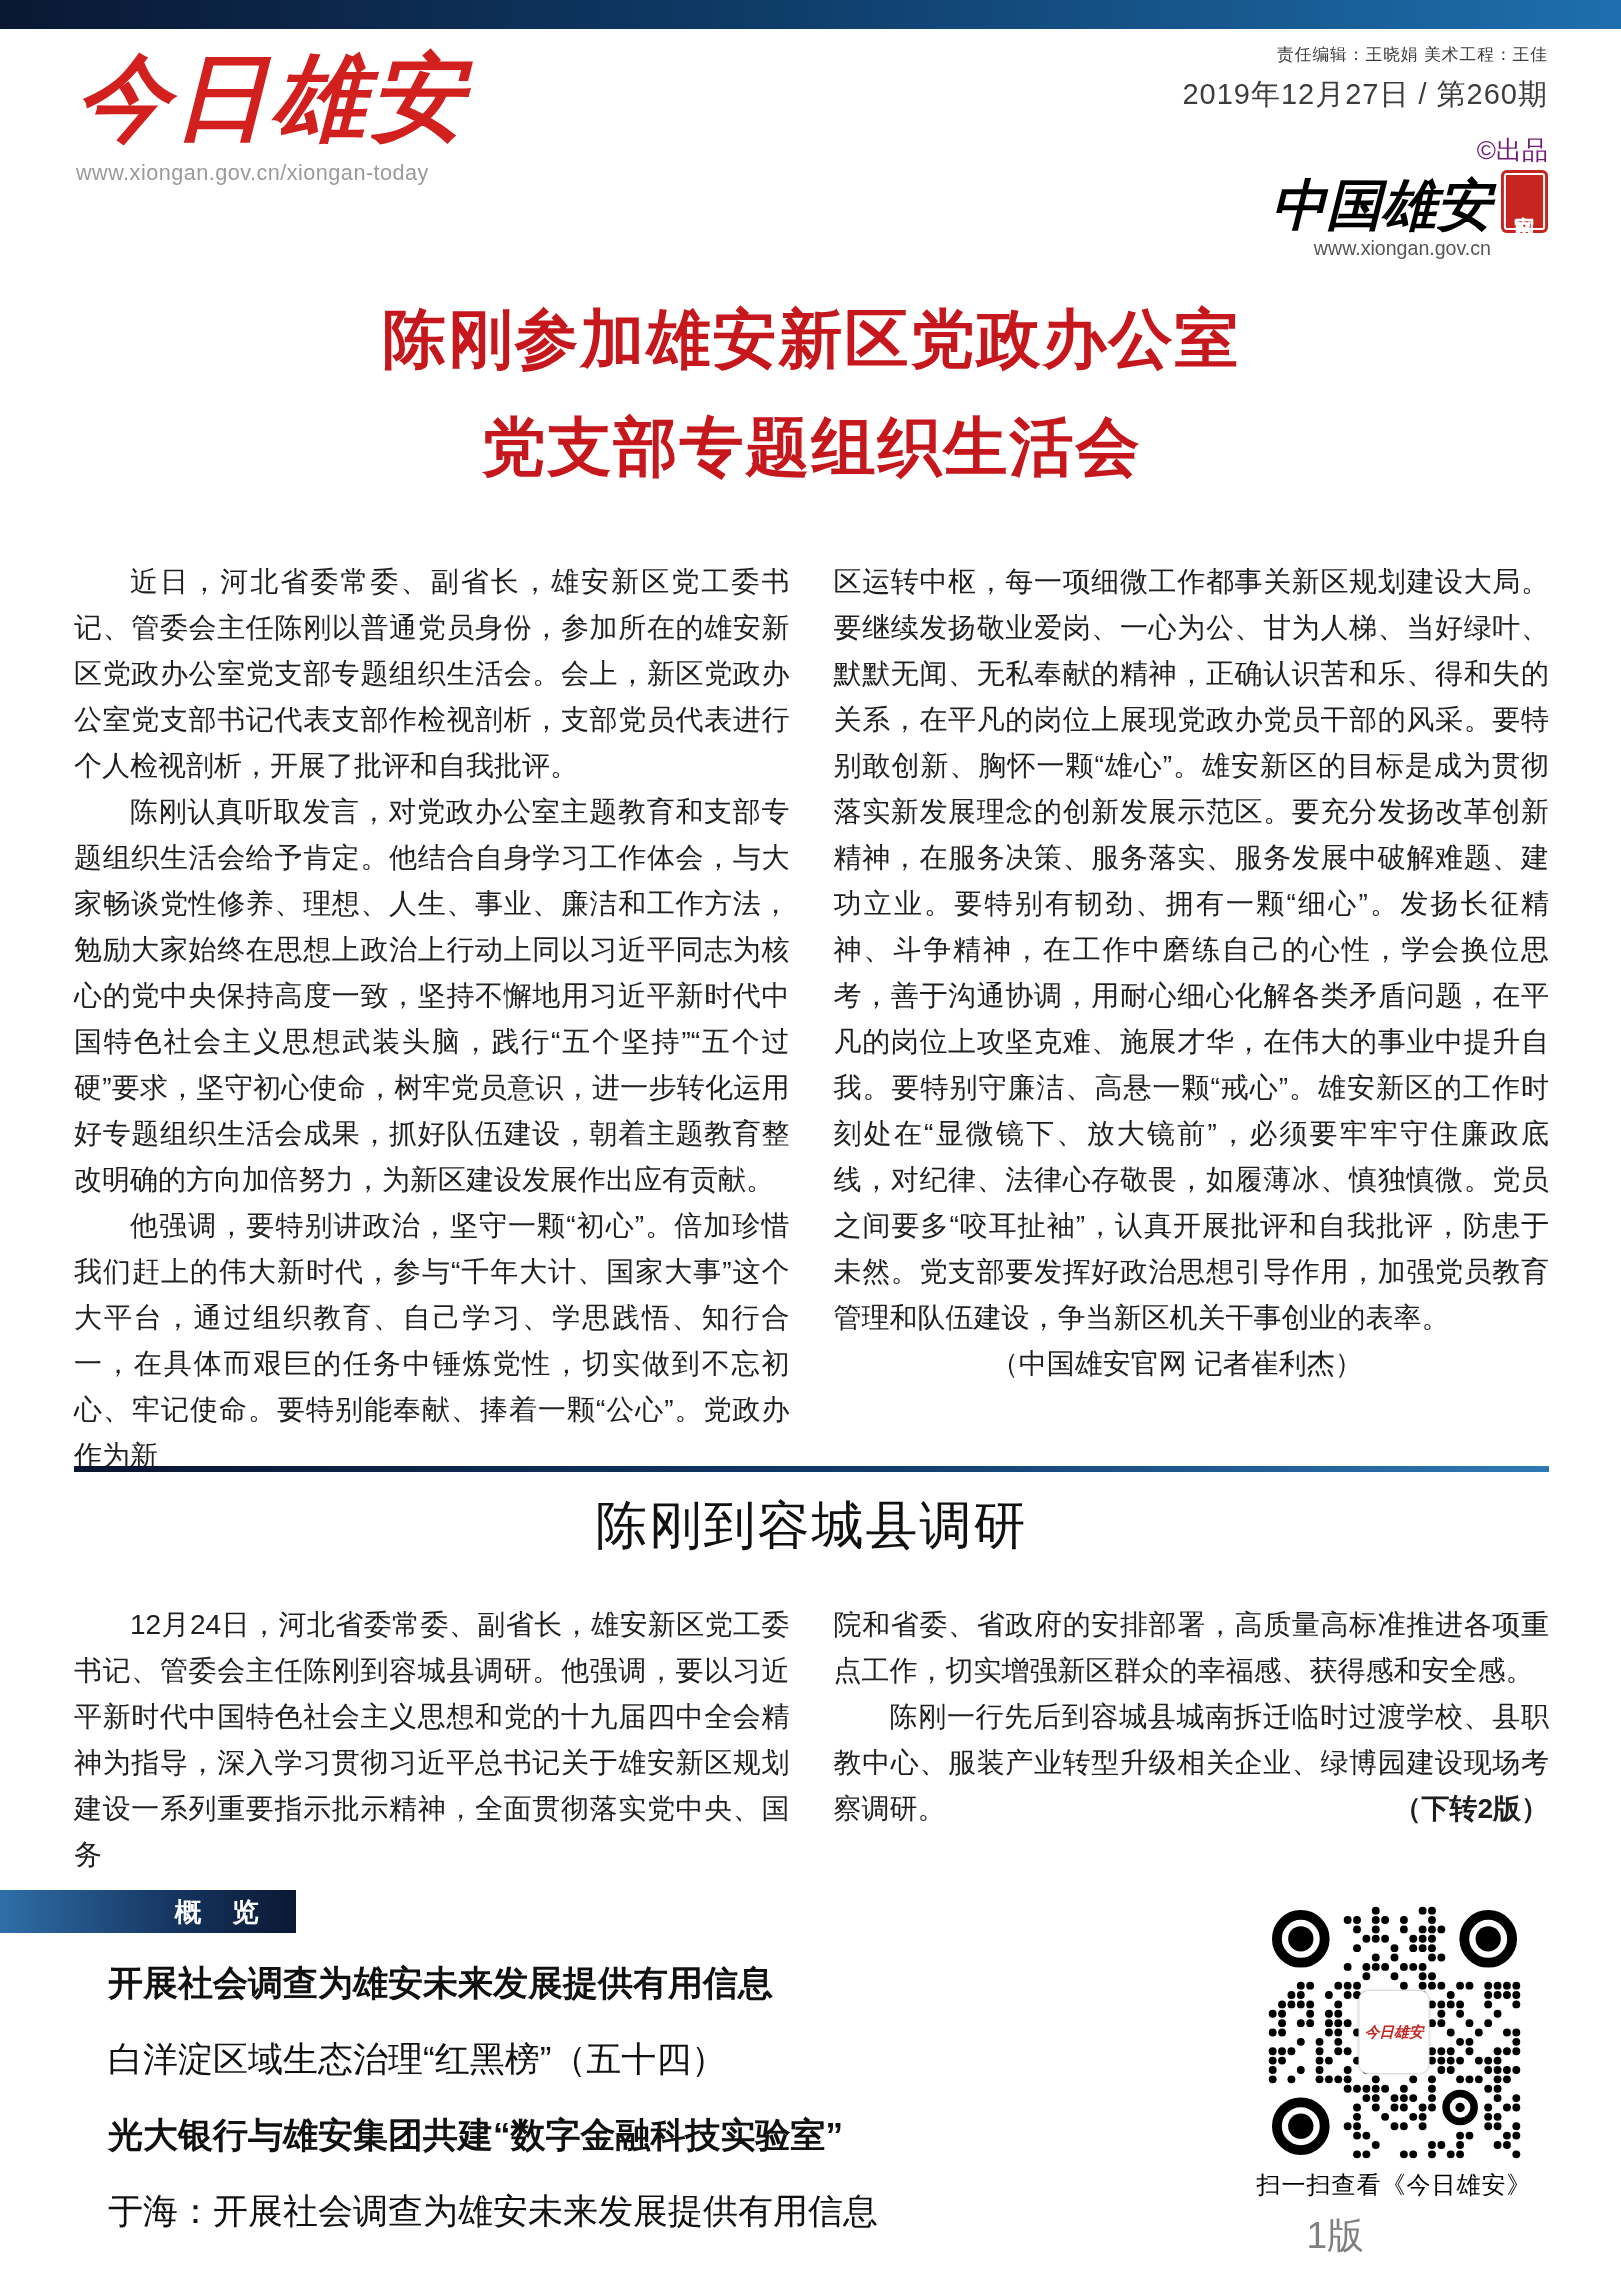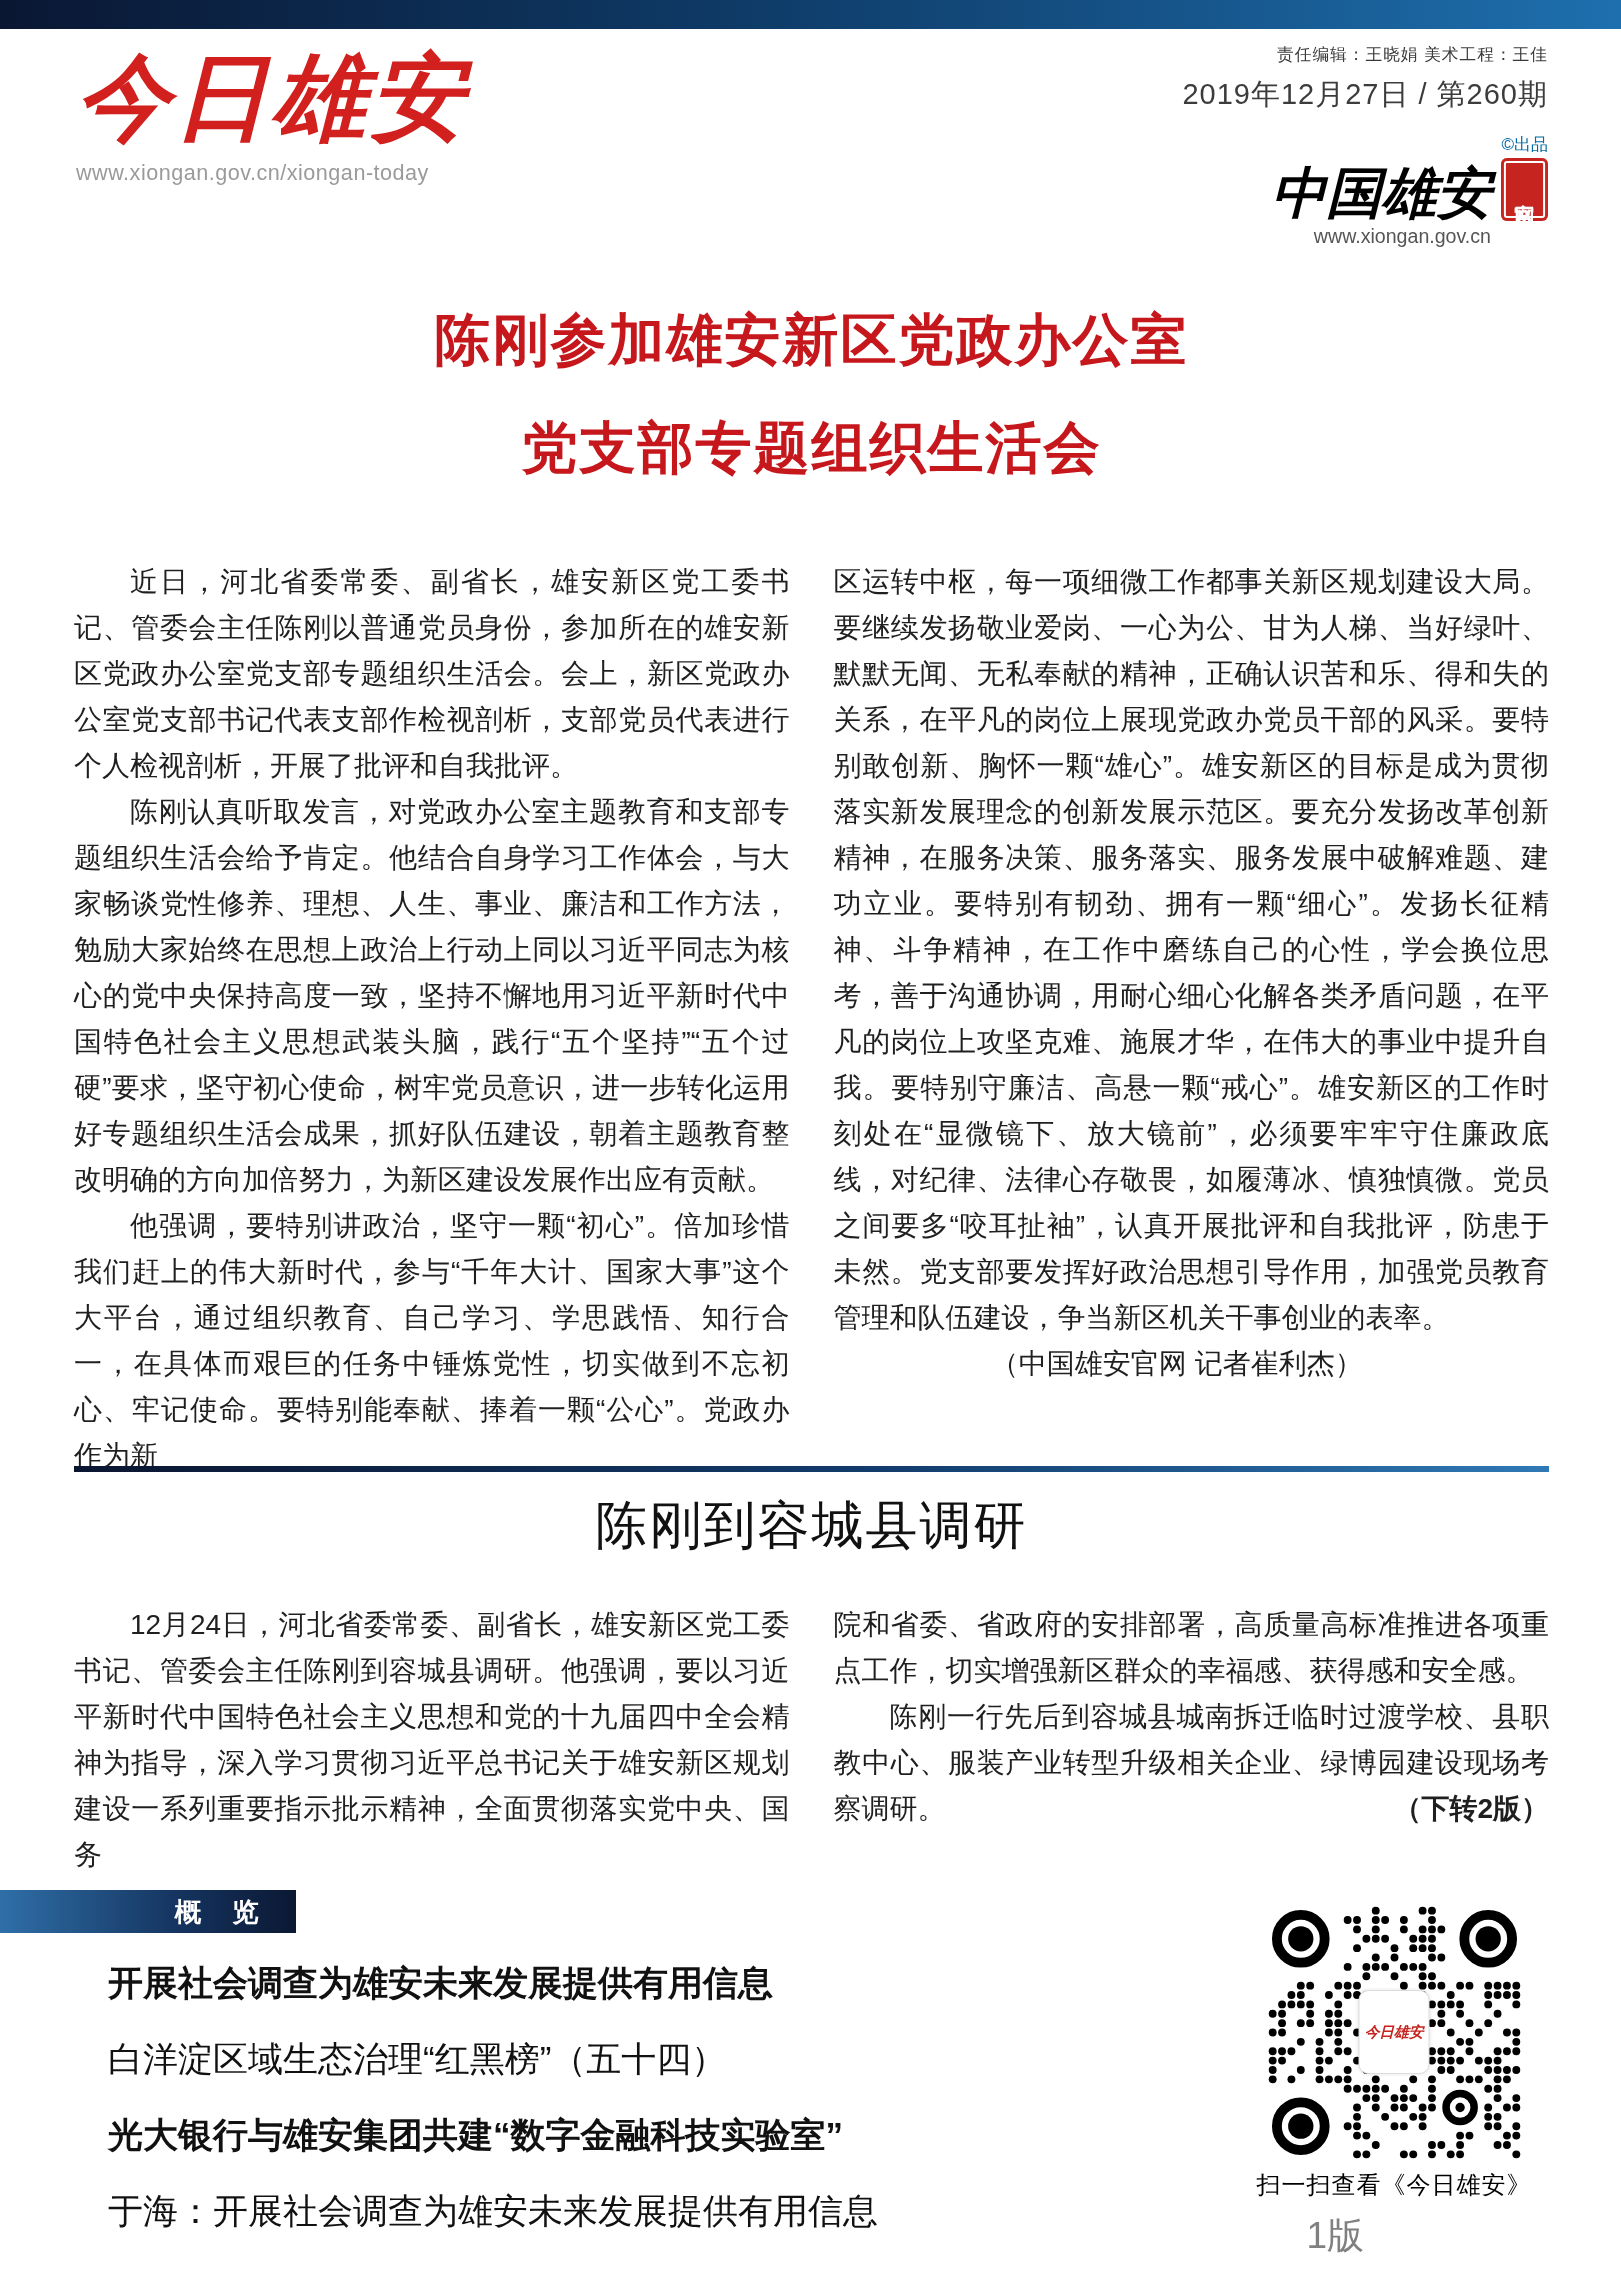--- a/index.html
+++ b/index.html
@@ -19,40 +19,40 @@
   .logo{
     font-family:"Liberation Serif","DejaVu Serif",serif;
     font-weight:900;font-style:italic;color:#d2201f;
     font-size:94px;line-height:1.1;letter-spacing:3.9px;
   }
   .logo-url{margin-top:9.8px;font-size:21.6px;color:#9a9a9a;letter-spacing:0.5px;}
   .mast-right{position:absolute;right:73px;top:13.7px;text-align:right;}
   .credits{font-size:16.7px;color:#3a3a3a;letter-spacing:1px;}
   .issue{font-size:29px;color:#3c3c3c;margin-top:9.8px;letter-spacing:1px;}
   .brand-block{margin-top:17.6px;}
-  .produced{font-size:17px;color:#0369a1;}
+  .produced{font-size:26px;color:#701a75;}
   .brand-row{display:flex;align-items:flex-end;justify-content:flex-end;gap:9.8px;margin-top:2px;}
   .brand{
     font-family:"Liberation Serif","DejaVu Serif",serif;
     font-weight:900;font-style:italic;font-size:55px;color:#000;line-height:1;
   }
   .seal{
     display:flex;align-items:center;justify-content:center;
     width:47px;height:63px;background:#c5241f;border-radius:5.9px;
     box-shadow:inset 0 0 0 2.9px #c5241f, inset 0 0 0 4.9px #ffffff;
     color:#fff;font-size:20.6px;font-weight:bold;
     writing-mode:vertical-rl;text-orientation:upright;letter-spacing:3.9px;
   }
   .brand-url{font-size:19.6px;color:#555;margin-top:3.9px;padding-right:57px;}
   
   .article1{position:absolute;top:286px;left:74px;width:1475px;}
   .headline{
     margin:0;text-align:center;
     font-family:"Liberation Serif","DejaVu Serif",serif;
-    font-weight:900;color:#c5171c;font-size:56px;line-height:108px;letter-spacing:2px;
+    font-weight:900;color:#c5171c;font-size:64px;line-height:108px;letter-spacing:2px;
   }
   .cols{display:flex;gap:44px;margin-top:57px;}
   .col{width:720px;font-size:28px;line-height:46px;text-align:justify;color:#1f1f1f;}
   .col p{margin:0;text-indent:2em;}
   .col p.noindent{text-indent:0;}
   .byline{text-align:center;text-indent:0 !important;padding-right:29px;margin-top:0;}
   
   .divider{
     position:absolute;top:1466px;left:74px;width:1475px;height:5.9px;
     background:linear-gradient(90deg,#0a1530 0%,#123c6c 55%,#2f79b5 100%);

